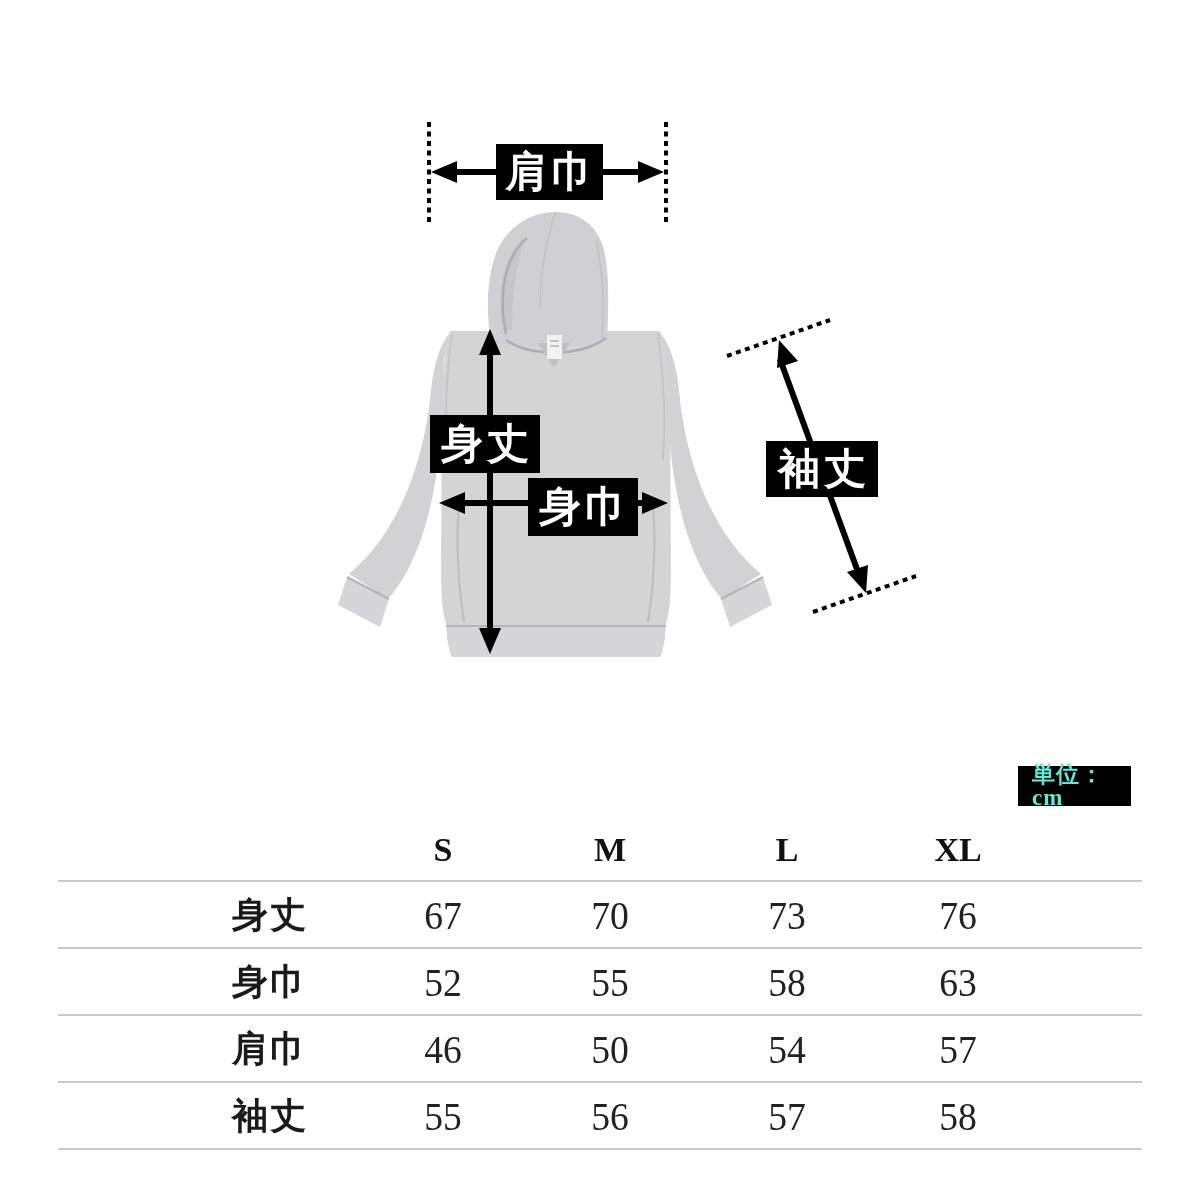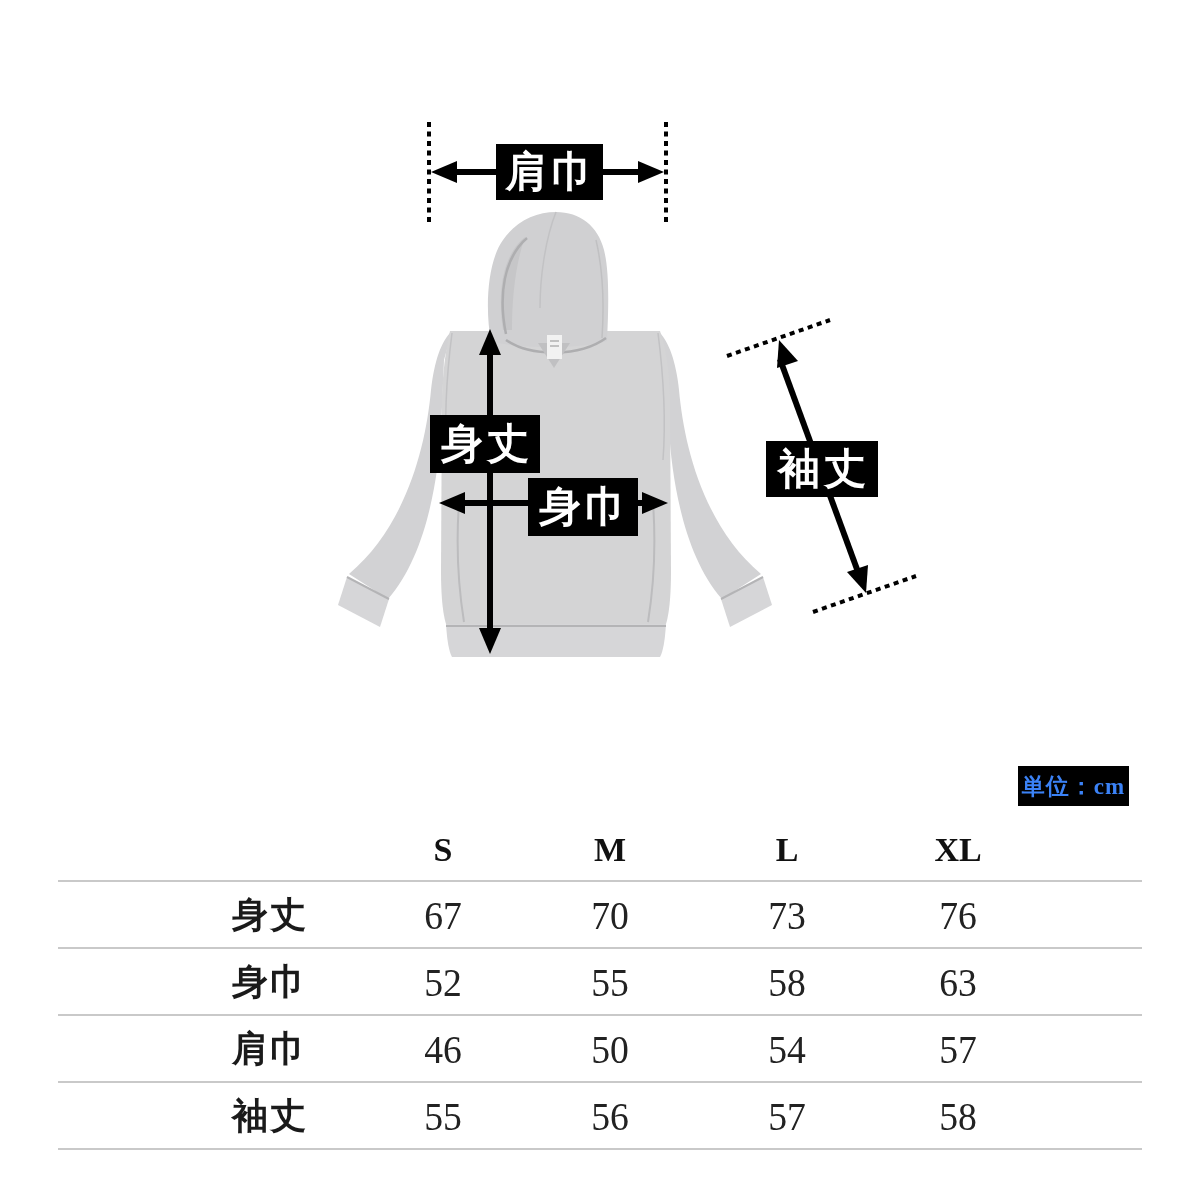--- a/index.html
+++ b/index.html
@@ -22,26 +22,27 @@
     letter-spacing:4px;
     text-indent:4px;
     line-height:1;
   }
   .label-shoulder{left:496px;top:144px;width:107px;height:56px;}
   .label-bodylen {left:430px;top:415px;width:110px;height:58px;}
   .label-bodywid {left:528px;top:478px;width:110px;height:58px;}
   .label-sleeve  {left:766px;top:441px;width:112px;height:56px;}
   .unit-badge{
     position:absolute;
-    left:1018px;top:766px;width:111px;height:40px;
-    background:#000;color:#3b82f6;
+    left:1018px;top:766px;width:99px;height:40px;
+    background:#000;color:#5eead4;
     font-size:23px;font-weight:700;
     display:flex;align-items:center;justify-content:center;
     letter-spacing:1px;
     line-height:1;
+    padding-left:14px;
   }
   .size-table{
     position:absolute;
     left:58px;top:820px;width:1084px;
   }
   .t-row{position:relative;height:65px;border-top:2px solid #c9c9c9;}
   .t-row.t-header{height:60px;border-top:none;}
   .t-row.t-last{border-bottom:2px solid #c9c9c9;}
   .c{
     position:absolute;top:50%;

